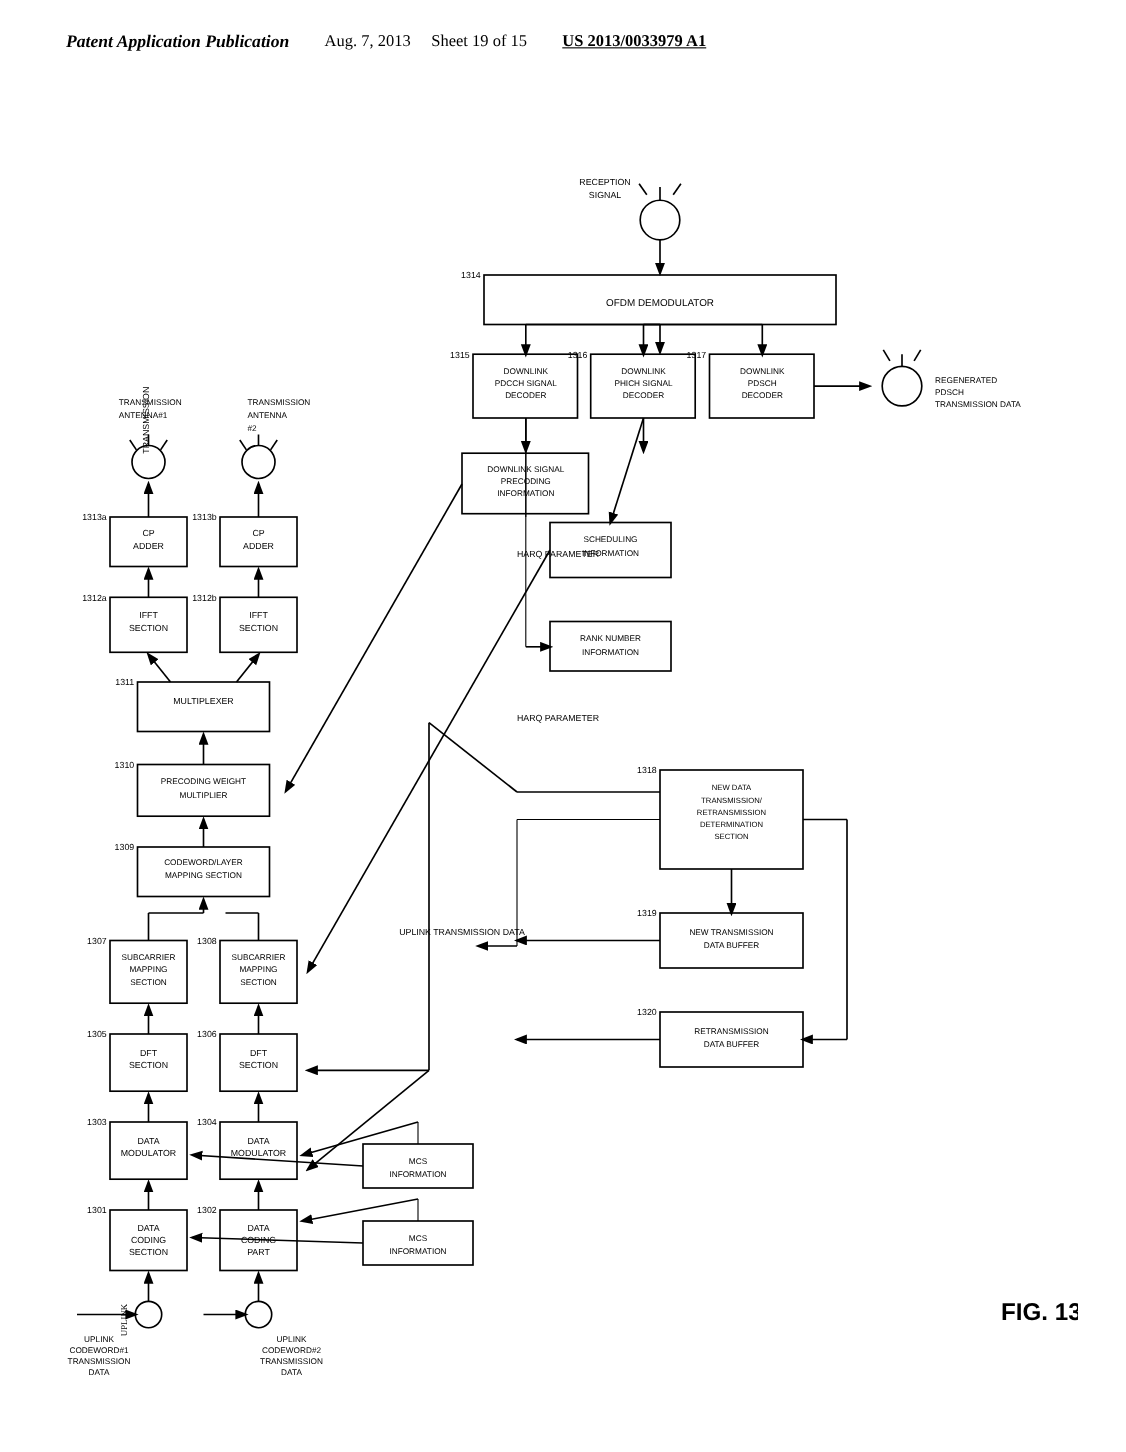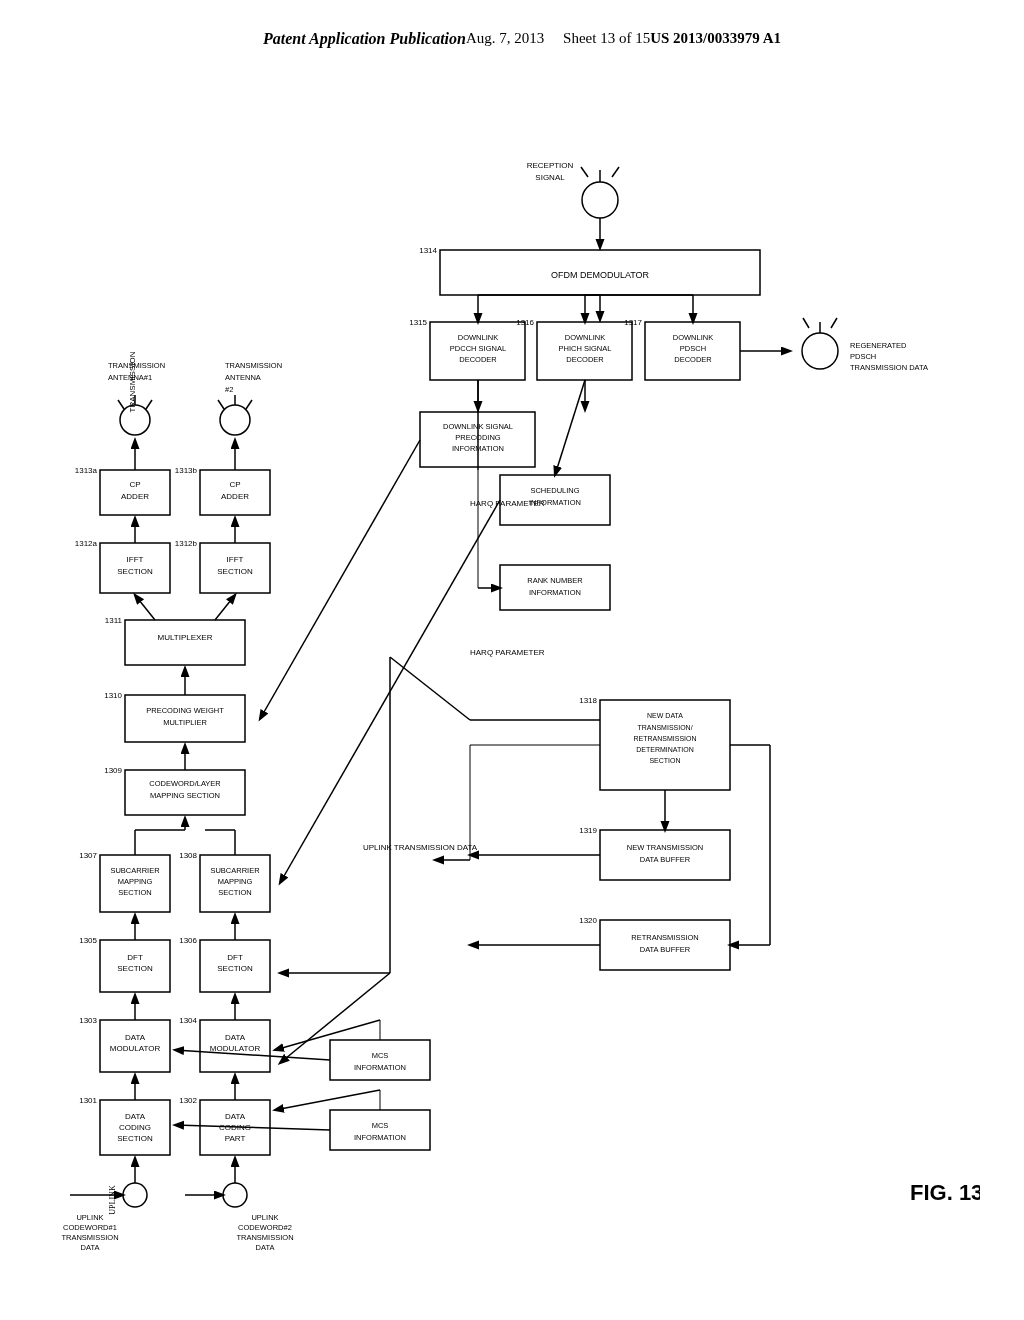--- a/index.html
+++ b/index.html
@@ -12,55 +12,57 @@
       position: relative;
     }
     .page {
       width: 1024px;
       height: 1320px;
       background: #fff;
       position: relative;
     }
     .header {
       display: flex;
-      justify-content: center;
+      justify-content: flex-start;
       align-items: flex-start;
       padding: 30px 40px 10px 60px;
       border-bottom: none;
+      gap: 32px;
     }
     .header-left {
       font-size: 16px;
       font-weight: bold;
       font-style: italic;
     }
     .header-center {
       font-size: 15px;
       text-align: center;
     }
     .header-right {
       font-size: 15px;
       font-weight: bold;
+      text-decoration: underline;
     }
     .diagram-area {
       position: absolute;
       top: 100px;
       left: 40px;
       right: 40px;
       bottom: 40px;
     }
   </style>
 </head>
 <body>
 
 <div class="page">
   <div class="header">
     <div class="header-left">Patent Application Publication</div>
     <div class="header-center">
       <span>Aug. 7, 2013</span>&nbsp;&nbsp;&nbsp;&nbsp;
-      <span>Sheet 13 of 15</span>
+      <span>Sheet 19 of 15</span>
     </div>
     <div class="header-right">US 2013/0033979 A1</div>
   </div>
 
   <div class="diagram-area">
     <svg viewBox="0 0 940 1180" xmlns="http://www.w3.org/2000/svg" style="width:940px;height:1180px;">
       <defs>
         <marker id="arrow" markerWidth="8" markerHeight="8" refX="6" refY="3" orient="auto">
           <path d="M0,0 L0,6 L8,3 z" fill="#000"></path>
         </marker>

